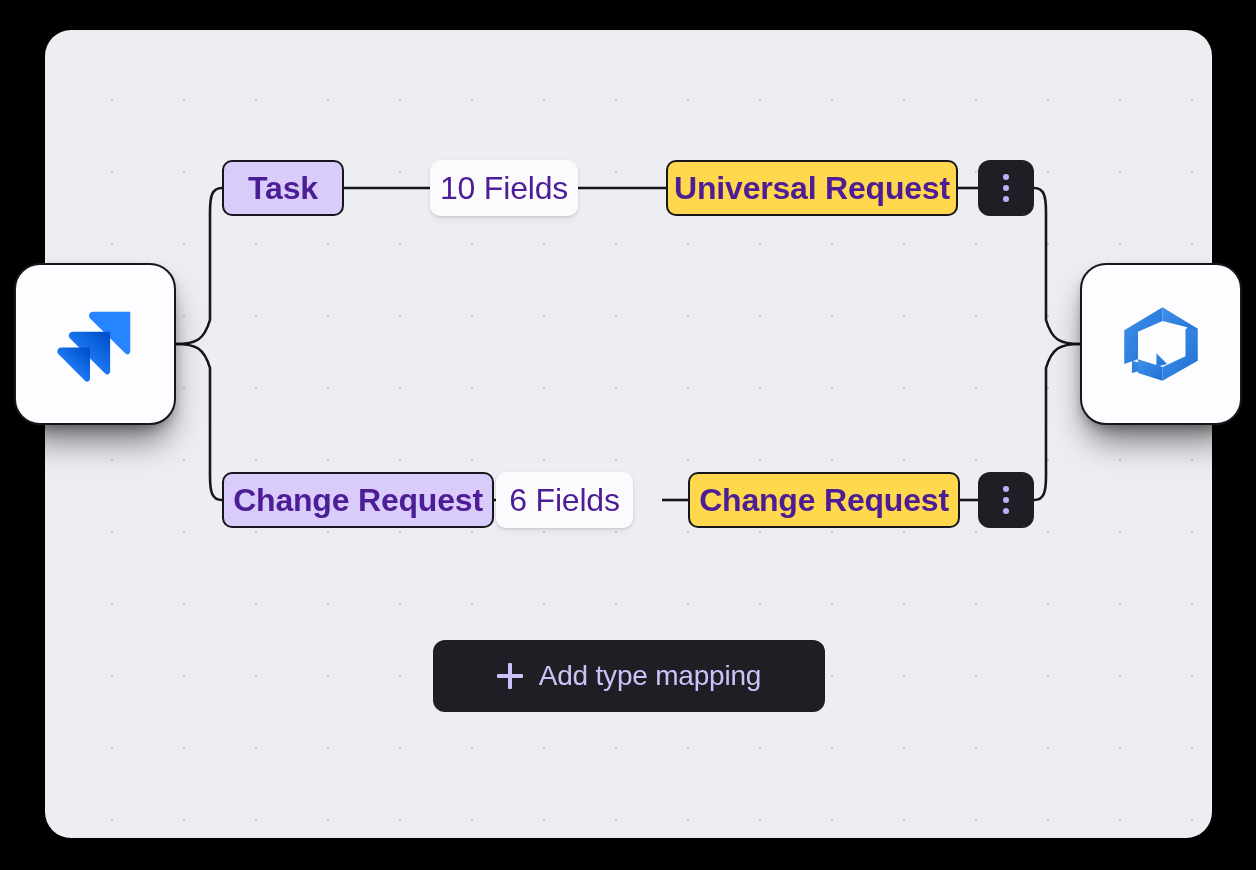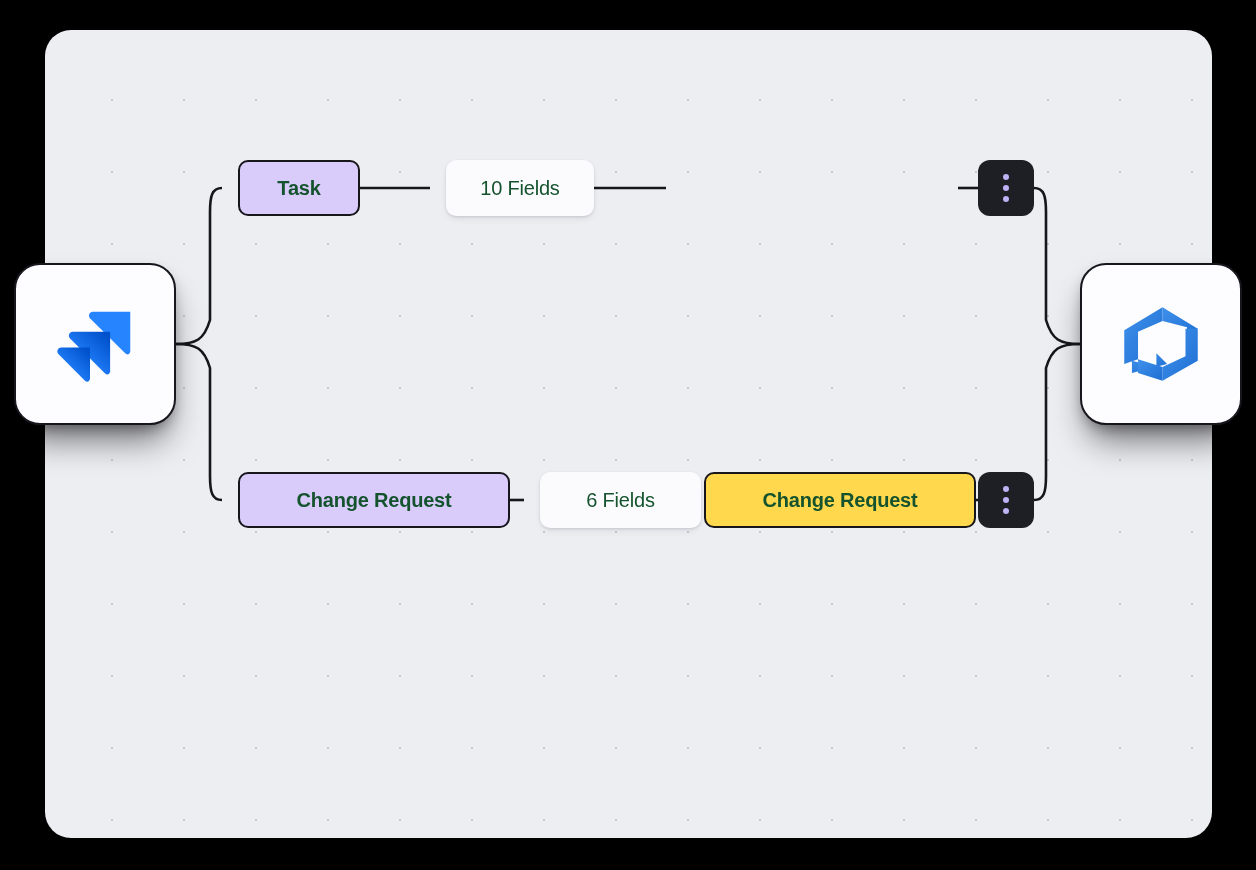--- a/index.html
+++ b/index.html
@@ -64,26 +64,25 @@
   #card-azure { left: 1080px; top: 263px; }
 
   
   .pill {
     position: absolute;
     height: 56px;
     display: flex;
     align-items: center;
     justify-content: center;
     border-radius: 10px;
-    font-size: 20px;
+    font-size: 32px;
     font-weight: 700;
     letter-spacing: -0.2px;
-    color: #14532d;
+    color: #4c1d95;
     white-space: nowrap;
-    margin-left: 16px;
   }
 
   .pill.source {
     background: #d9ccfb;
     border: 2.6px solid #16161c;
     padding: 0 18px;
   }
   .pill.target {
     background: #ffd84d;
     border: 2.6px solid #16161c;
@@ -98,21 +97,21 @@
                 0 4px 10px -3px rgba(20,20,35,0.10);
   }
 
   
   #node-task        { left: 222px; top: 160px; width: 122px; }
   #node-fields-1    { left: 430px; top: 160px; width: 148px; }
   #node-universal   { left: 666px; top: 160px; width: 292px; }
   #menu-1           { left: 978px; top: 160px; }
   
   #node-change-src  { left: 222px; top: 472px; width: 272px; }
-  #node-fields-2    { left: 524px; top: 472px; width: 161px; }
+  #node-fields-2    { left: 496px; top: 472px; width: 137px; }
   #node-change-tgt  { left: 688px; top: 472px; width: 272px; }
   #menu-2           { left: 978px; top: 472px; }
 
   
   .kebab {
     position: absolute;
     width: 56px;
     height: 56px;
     background: #1e1e25;
     border-radius: 12px;
@@ -239,33 +238,38 @@
       <path d="M16 90 L16 74 L48 82 L48 64 L62 78 Z" fill="url(#az1)" transform="translate(10,12)"></path>
 
       <path d="M34 84 L34 102 L66 112 L66 94 Z" fill="url(#az1)"></path>
     </svg>
   </div>
 
   <div class="pill source" id="node-task">Task</div>
 
   <div class="pill fields" id="node-fields-1">10 Fields</div>
 
+  <div class="pill target" id="node-universal">Universal Request</div>
 
   <div class="kebab" id="menu-1">
     <span></span>
     <span></span>
     <span></span>
   </div>
 
   <div class="pill source" id="node-change-src">Change Request</div>
 
   <div class="pill fields" id="node-fields-2">6 Fields</div>
 
   <div class="pill target" id="node-change-tgt">Change Request</div>
 
   <div class="kebab" id="menu-2">
     <span></span>
     <span></span>
     <span></span>
   </div>
 
+  <button id="add-btn">
+    <span class="plus"></span>
+    <span class="label">Add type mapping</span>
+  </button>
 
 </div>
 
 </body></html>

